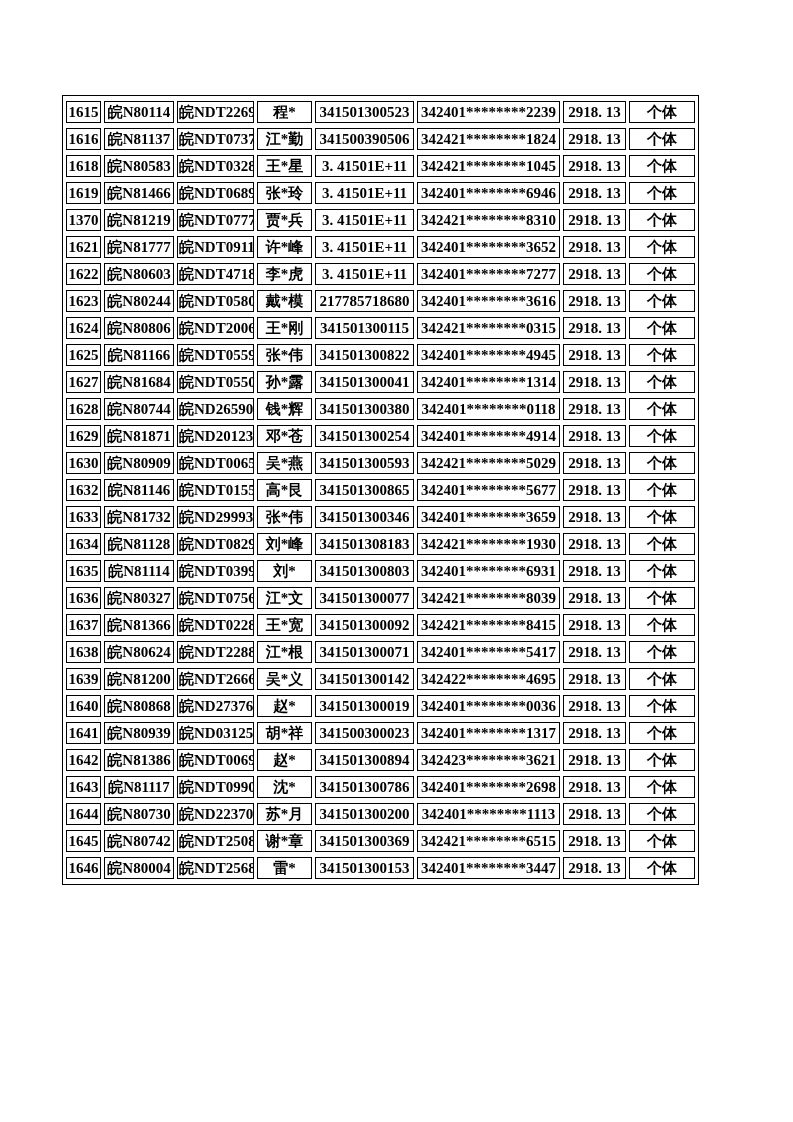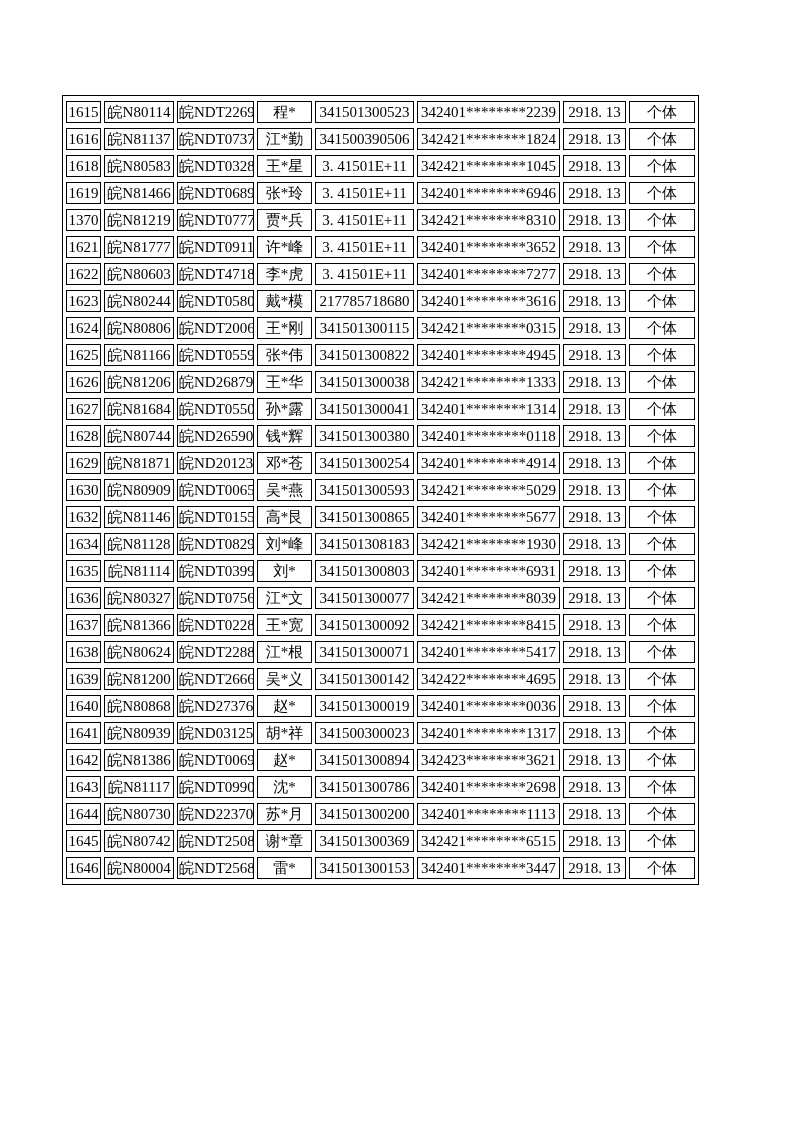--- a/index.html
+++ b/index.html
@@ -15,20 +15,21 @@
     color: #000000;
     font-family: "Liberation Serif", "DejaVu Serif", serif;
     overflow: hidden;
   }
   .table-frame {
     position: absolute;
     left: 62px;
     top: 95px;
     border: 1px solid #000000;
     display: inline-block;
+    font-weight: bold;
   }
   table.fee-table {
     border-collapse: separate;
     border-spacing: 3px 5px;
     table-layout: fixed;
     width: 635px;
   }
   table.fee-table td {
     border: 1px solid #000000;
     box-sizing: border-box;
@@ -154,30 +155,20 @@
             <td>1625</td>
             <td>皖N81166</td>
             <td>皖NDT0559</td>
             <td>张*伟</td>
             <td>341501300822</td>
             <td>342401********4945</td>
             <td>2918. 13</td>
             <td>个体</td>
           </tr>
           <tr>
-            <td>1626</td>
-            <td>皖N81206</td>
-            <td>皖ND26879</td>
-            <td>王*华</td>
-            <td>341501300038</td>
-            <td>342421********1333</td>
-            <td>2918. 13</td>
-            <td>个体</td>
-          </tr>
-          <tr>
             <td>1627</td>
             <td>皖N81684</td>
             <td>皖NDT0550</td>
             <td>孙*露</td>
             <td>341501300041</td>
             <td>342401********1314</td>
             <td>2918. 13</td>
             <td>个体</td>
           </tr>
           <tr>
@@ -214,20 +205,30 @@
             <td>1632</td>
             <td>皖N81146</td>
             <td>皖NDT0155</td>
             <td>高*艮</td>
             <td>341501300865</td>
             <td>342401********5677</td>
             <td>2918. 13</td>
             <td>个体</td>
           </tr>
           <tr>
+            <td>1633</td>
+            <td>皖N81732</td>
+            <td>皖ND29993</td>
+            <td>张*伟</td>
+            <td>341501300346</td>
+            <td>342401********3659</td>
+            <td>2918. 13</td>
+            <td>个体</td>
+          </tr>
+          <tr>
             <td>1634</td>
             <td>皖N81128</td>
             <td>皖NDT0829</td>
             <td>刘*峰</td>
             <td>341501308183</td>
             <td>342421********1930</td>
             <td>2918. 13</td>
             <td>个体</td>
           </tr>
           <tr>

